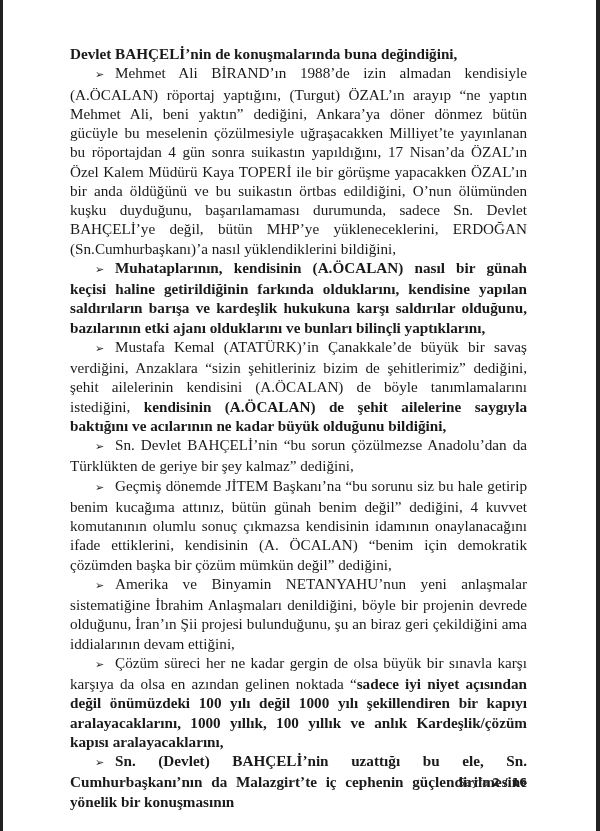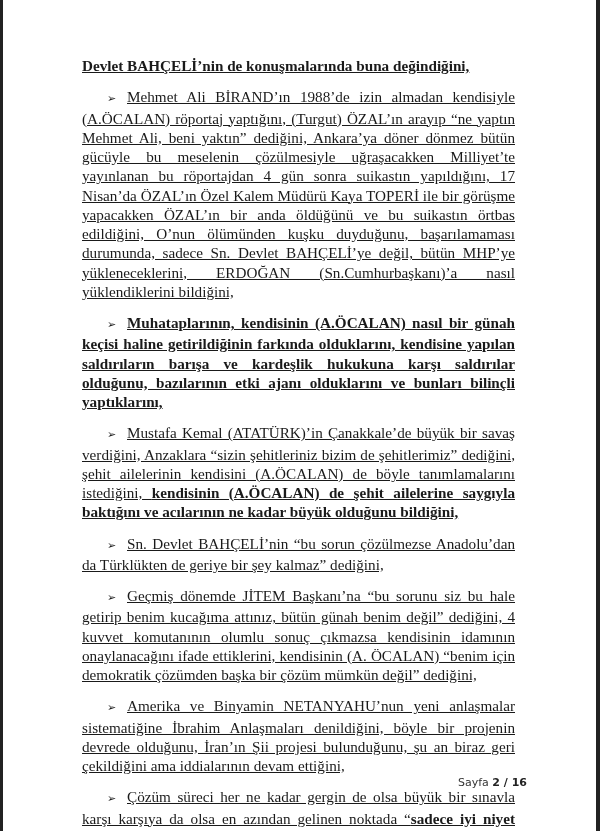--- a/index.html
+++ b/index.html
@@ -15,21 +15,21 @@
       position: absolute; right: 0; top: 0; width: 4px; height: 831px; background: #222222;
     }
     .page {
       position: absolute; left: 70px; top: 44px; width: 457px;
       font-family: "Liberation Serif", serif;
       font-size: 15.2px;
       line-height: 19.25px;
       color: #1a1a1a;
       text-align: justify;
     }
-    .page p { margin: 12px; text-decoration: underline; }
+    .page p { margin: 0; }
     .page .item { text-indent: 25px; }
     .arrow { font-family: "DejaVu Sans", sans-serif; font-size: 11px; display: inline-block; width: 20px; text-indent: 0; }
     b { font-weight: bold; }
     .footer {
       position: absolute; left: 430px; top: 776px; width: 97px; text-align: left;
       font-family: "DejaVu Sans", sans-serif; font-size: 11px; color: #333; margin-left: 28px;
     }
     .footer b { color: #222; }
   </style>
 </head>

